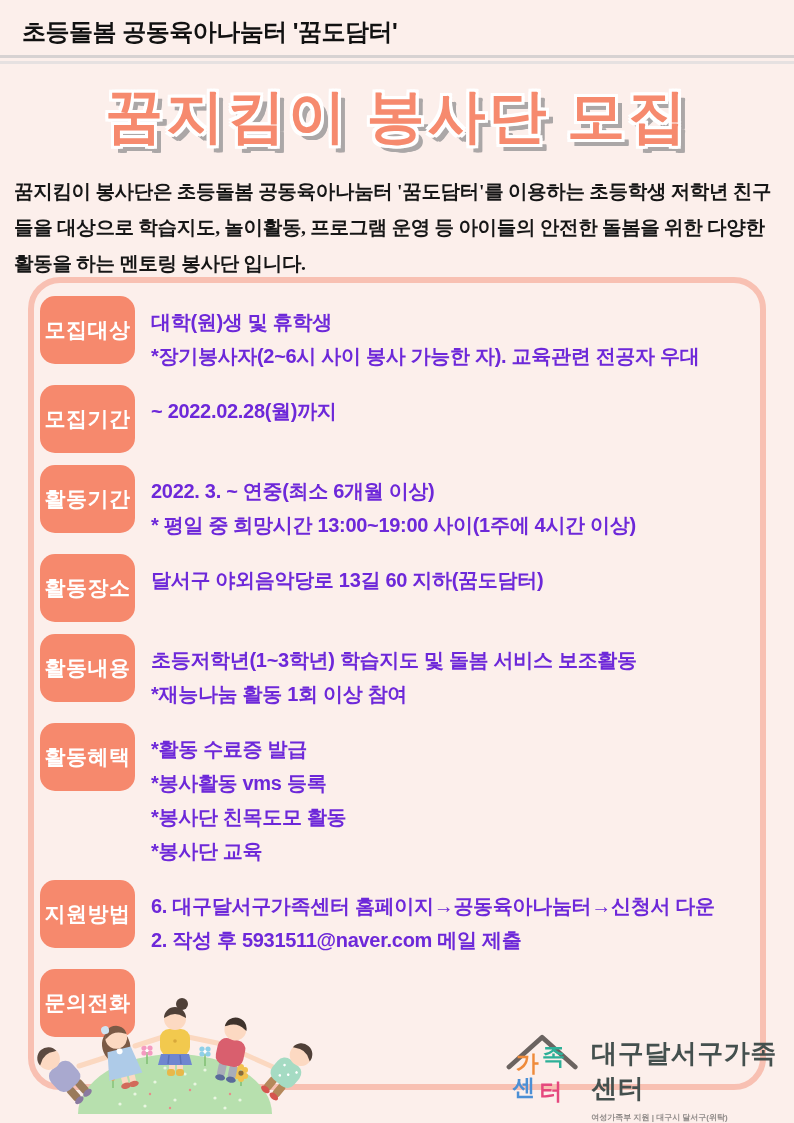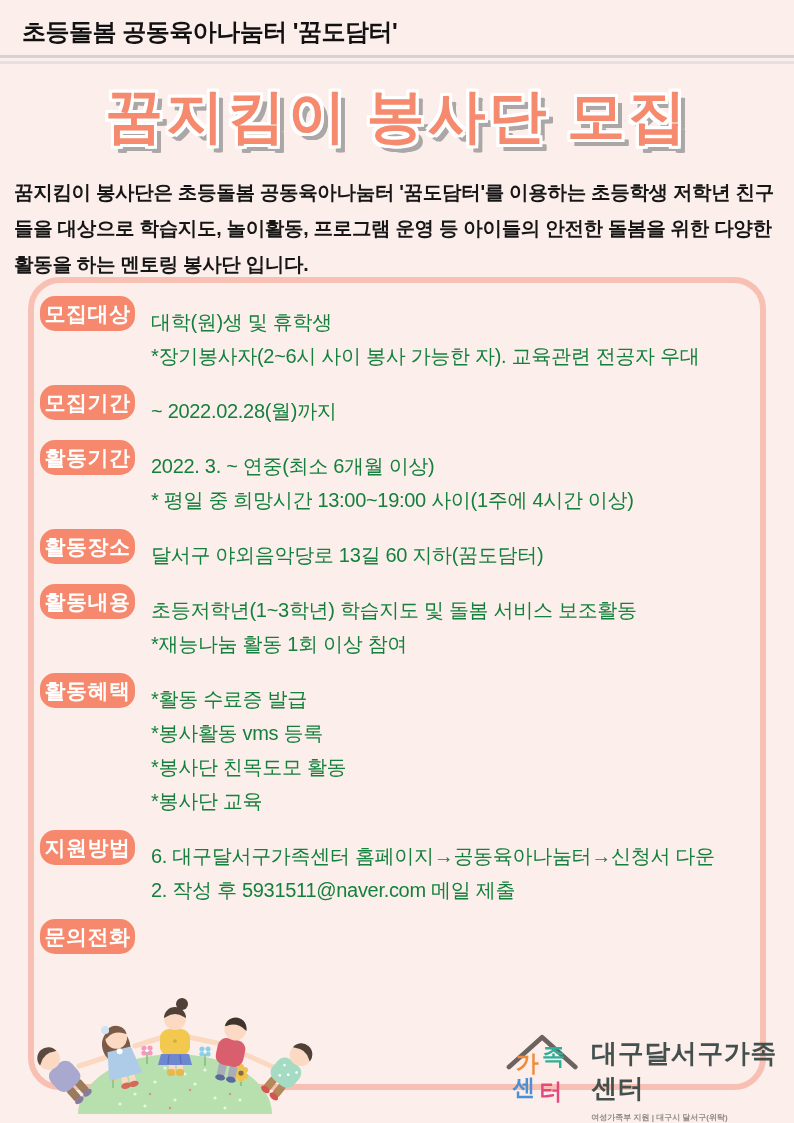--- a/index.html
+++ b/index.html
@@ -35,42 +35,43 @@
       6px 7px 0 #aba7a7, 7px 6px 0 #aba7a7, 7px 7px 0 #aba7a7, 4px 7px 0 #aba7a7;
     font-family: Liberation Serif, serif;
   }
 
   
   .intro {
     margin:18px 12px 0 14px;
     font-size:19.5px; font-weight:800; line-height:36px;
     letter-spacing:-0.3px;
     color:#161616;
+    font-family:Liberation Serif, serif;
   }
 
   
   .info-box {
     position:absolute;
     left:28px; top:277px;
     width:738px; height:813px;
     border:6px solid #f8c0b2;
     border-radius:32px;
     padding:13px 10px 0 6px;
   }
   .info-row { display:flex; align-items:flex-start; margin-bottom:12px; }
   .badge {
-    flex:0 0 95px; height:35px;
+    flex:0 0 95px; height:68px;
     background:#f6896d; border-radius:15px;
     color:#fff; font-size:21px; font-weight:800; letter-spacing:0.5px;
     display:flex; align-items:center; justify-content:center;
   }
   .row-content { flex:1; padding:9px 0 0 16px; }
   .row-content .line {
-    font-size:20px; font-weight:400; line-height:34px;
-    letter-spacing:-0.3px; color:#15803d;
+    font-size:20px; font-weight:700; line-height:34px;
+    letter-spacing:-0.3px; color:#6d28d9;
   }
 
   
   .children-illustration {
     position:absolute; left:25px; top:982px;
     width:300px; height:132px; z-index:3;
   }
 
   
   .footer-logo {

